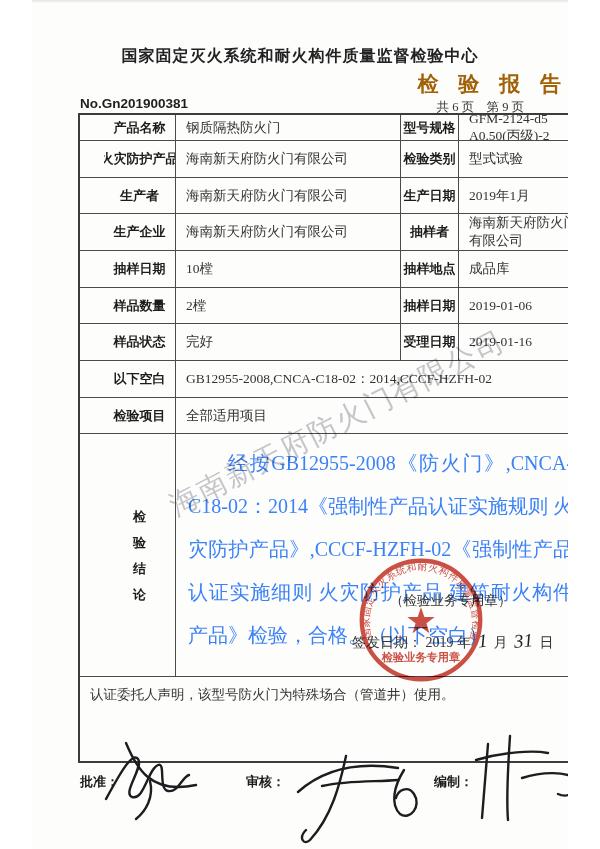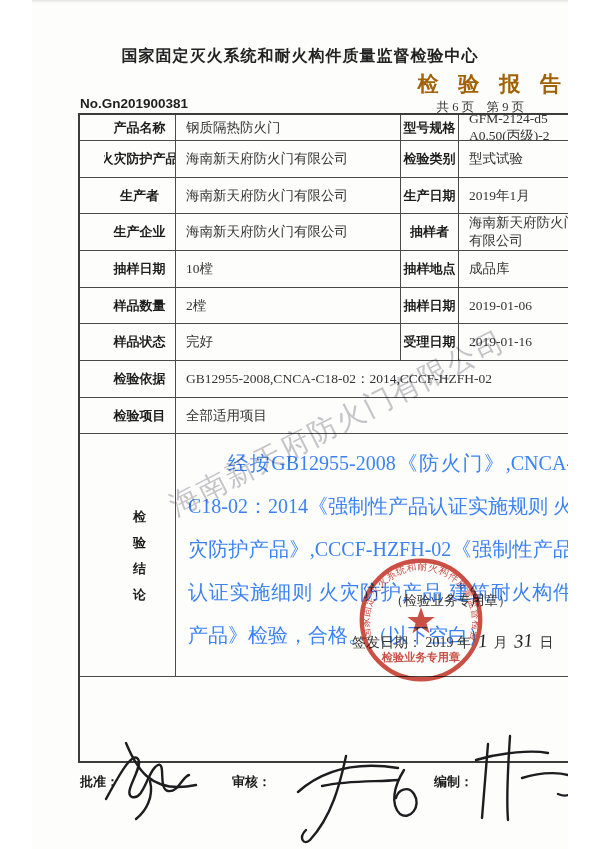--- a/index.html
+++ b/index.html
@@ -41,21 +41,21 @@
   .conc-vlab span{display:block;}
   .seal-note{position:absolute;left:214px;top:158px;font-size:13.5px;color:#333;white-space:nowrap;}
   .issue-line{position:absolute;left:176px;top:196px;font-size:14px;color:#333;white-space:nowrap;}
   .hand{display:inline-block;font-size:19px;font-style:italic;transform:rotate(-5deg);
     color:#222;font-family:"Liberation Serif",serif;padding:0 3px;}
   .remark-val{align-items:flex-start;padding-top:9px;}
 
   
   .foot-lab{position:absolute;font-family:"Liberation Sans",sans-serif;font-weight:700;
     font-size:13px;color:#1c1c1c;top:773px;}
-  #lab-approve{left:48px;} #lab-review{left:200px;} #lab-prepare{left:402px;}
+  #lab-approve{left:48px;} #lab-review{left:214px;} #lab-prepare{left:402px;}
 
   .sig{position:absolute;z-index:6;}
   .sig path{fill:none;stroke:#1d1d20;stroke-width:2.4;stroke-linecap:round;stroke-linejoin:round;}
 
   
   #watermark{position:absolute;left:140px;top:488px;z-index:4;transform:rotate(-27deg);
     transform-origin:left center;font-size:29px;letter-spacing:2px;white-space:nowrap;
     color:rgba(148,145,158,0.52);font-family:"Liberation Sans",sans-serif;
     mix-blend-mode:multiply;pointer-events:none;}
   #stamp{position:absolute;left:325px;top:556px;z-index:5;mix-blend-mode:multiply;opacity:.88;}
@@ -112,21 +112,21 @@
       <div class="tc val w-v2">2019-01-06</div>
     </div>
     <div class="trow" style="height:37px">
       <div class="tc lab w-l1">样品状态</div>
       <div class="tc val w-v1">完好</div>
       <div class="tc lab w-l2">受理日期</div>
       <div class="tc val w-v2">2019-01-16</div>
     </div>
 
     <div class="trow" style="height:37px">
-      <div class="tc lab w-l1">检验依据</div>
+      <div class="tc lab w-l1">以下空白</div>
       <div class="tc val w-full">GB12955-2008,CNCA-C18-02：2014,CCCF-HZFH-02</div>
     </div>
     <div class="trow" style="height:36px">
       <div class="tc lab w-l1">检验项目</div>
       <div class="tc val w-full">全部适用项目</div>
     </div>
 
     <div class="trow" style="height:243px">
       <div class="tc lab w-l1 conc-vlab">
         <span>检</span>
@@ -143,20 +143,21 @@
           <span>年</span>
           <span class="hand">1</span>
           <span>月</span>
           <span class="hand">31</span>
           <span>日</span>
         </div>
       </div>
     </div>
 
     <div class="trow" style="flex:1">
+      <div class="tc val w-full remark-val">认证委托人声明，该型号防火门为特殊场合（管道井）使用。</div>
     </div>
   </div>
 
   <svg id="stamp" width="128" height="128" viewBox="0 0 160 160">
     <circle cx="80" cy="80" r="74" fill="none" stroke="#c5372c" stroke-width="5.5"></circle>
     <defs>
       <path id="ringArc" d="M 18 102 A 65 65 0 1 1 142 102" fill="none"></path>
     </defs>
     <text font-size="12.5" fill="#c5372c" font-family="Liberation Sans, sans-serif" letter-spacing="0.5">
       <textPath href="#ringArc" startOffset="0">国家固定灭火系统和耐火构件质量监督检验中心</textPath>

